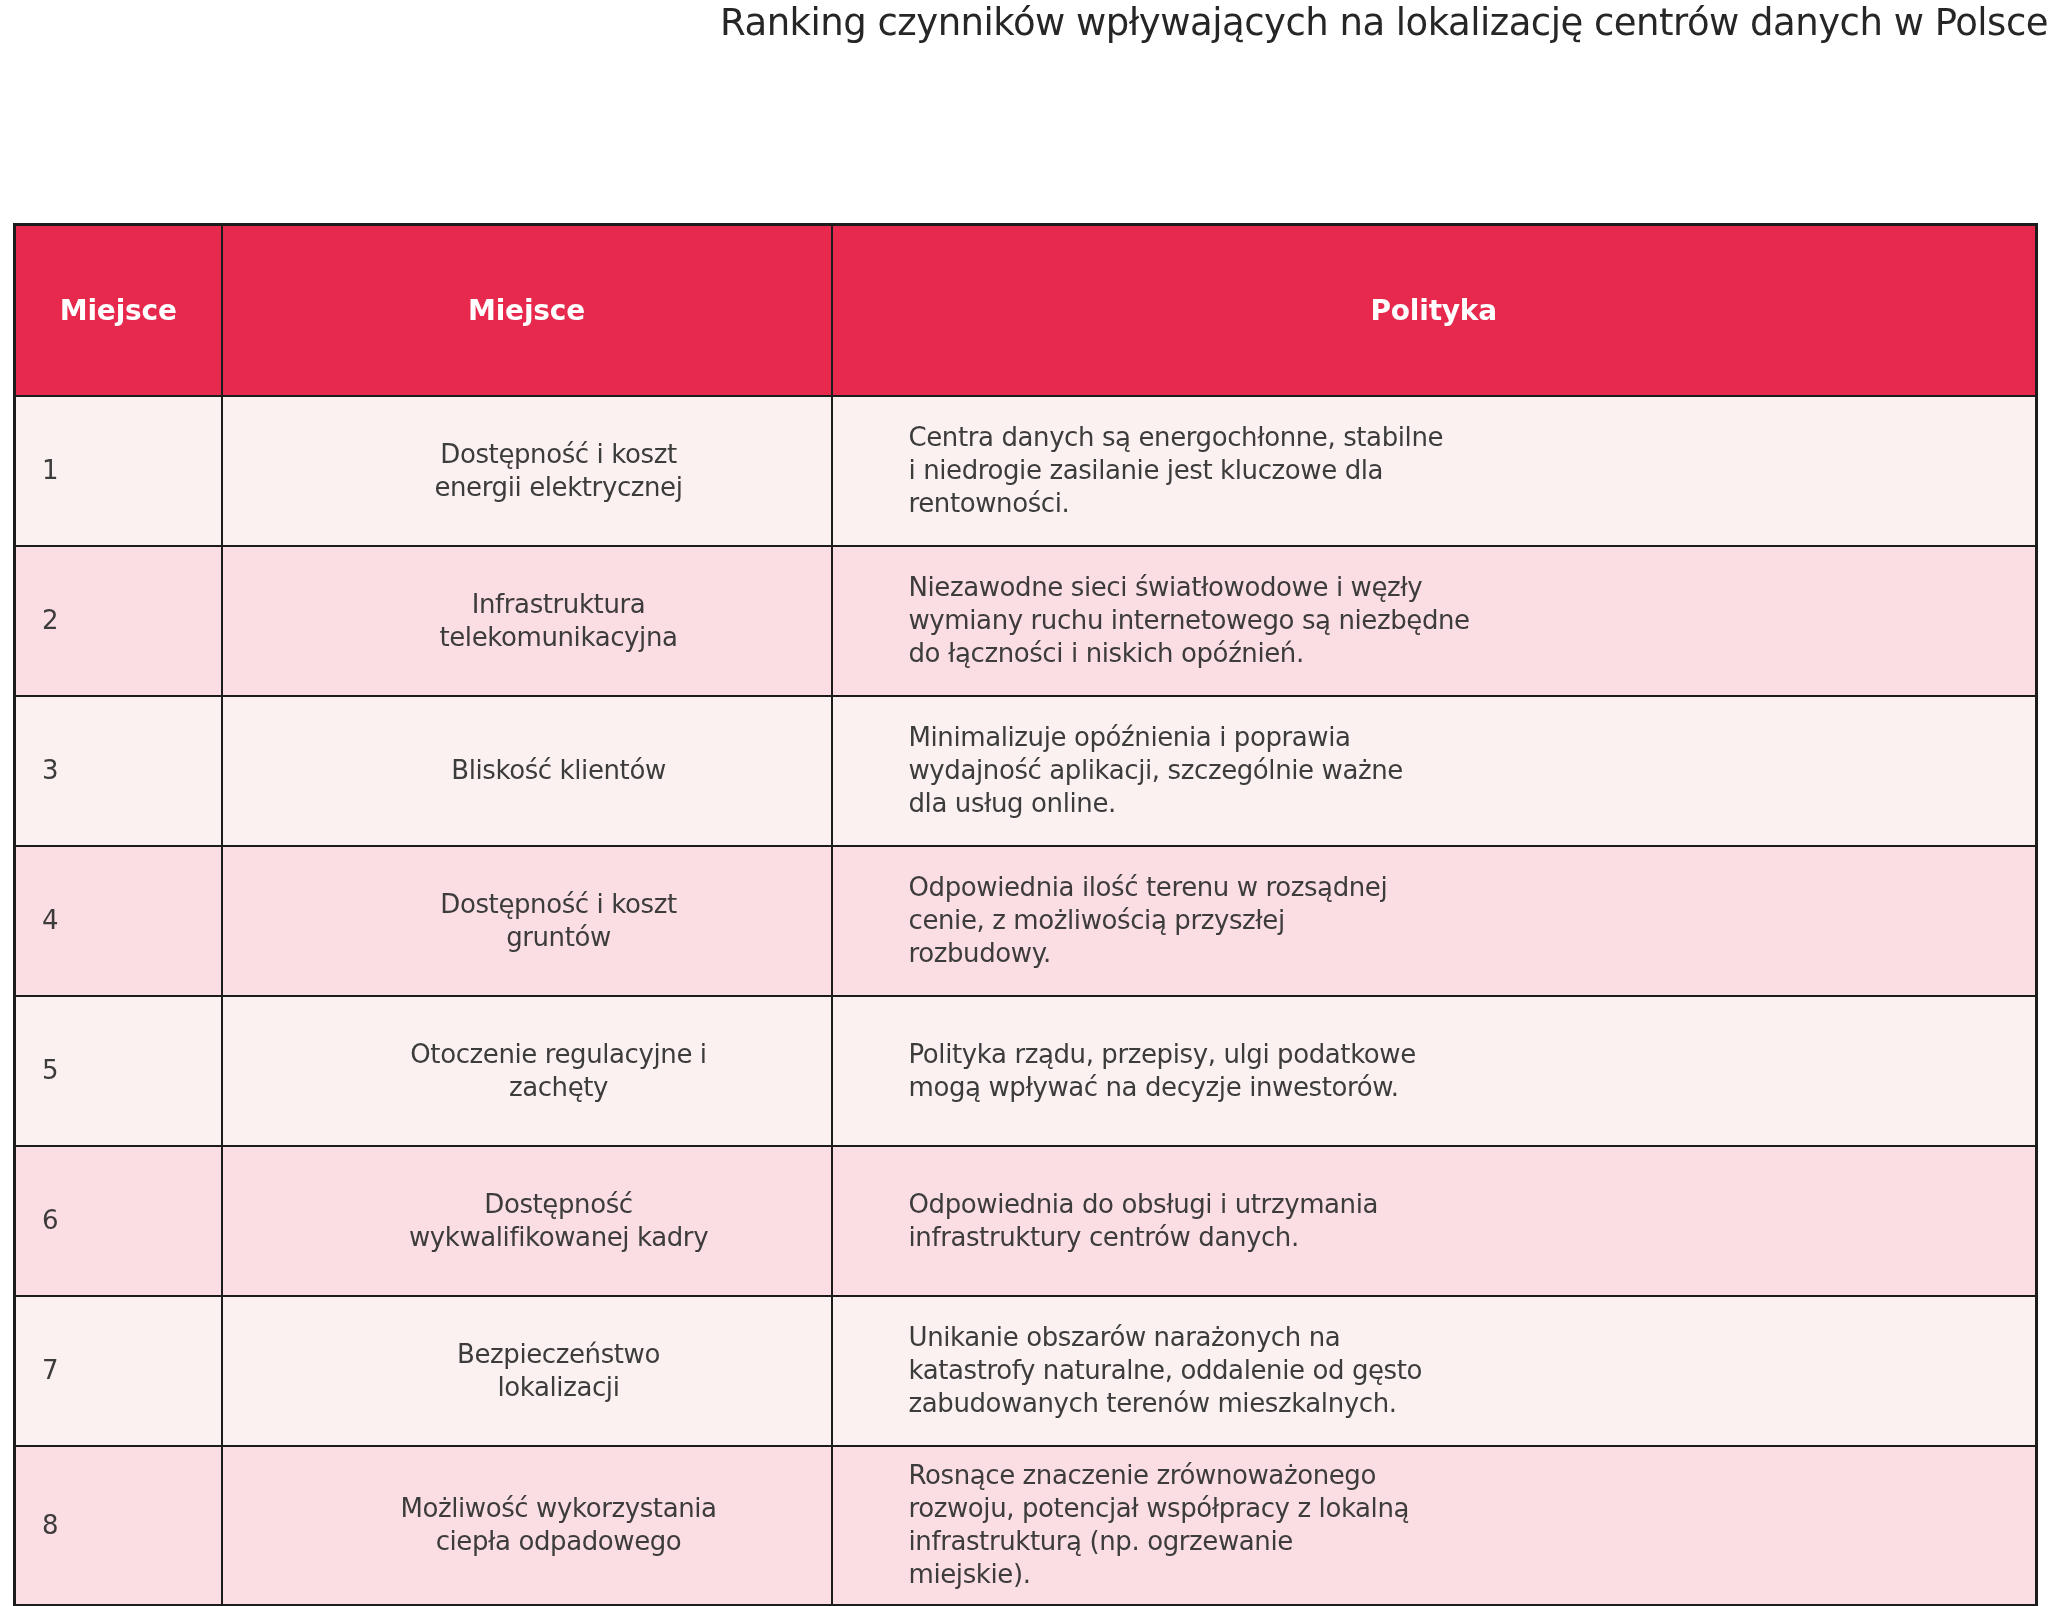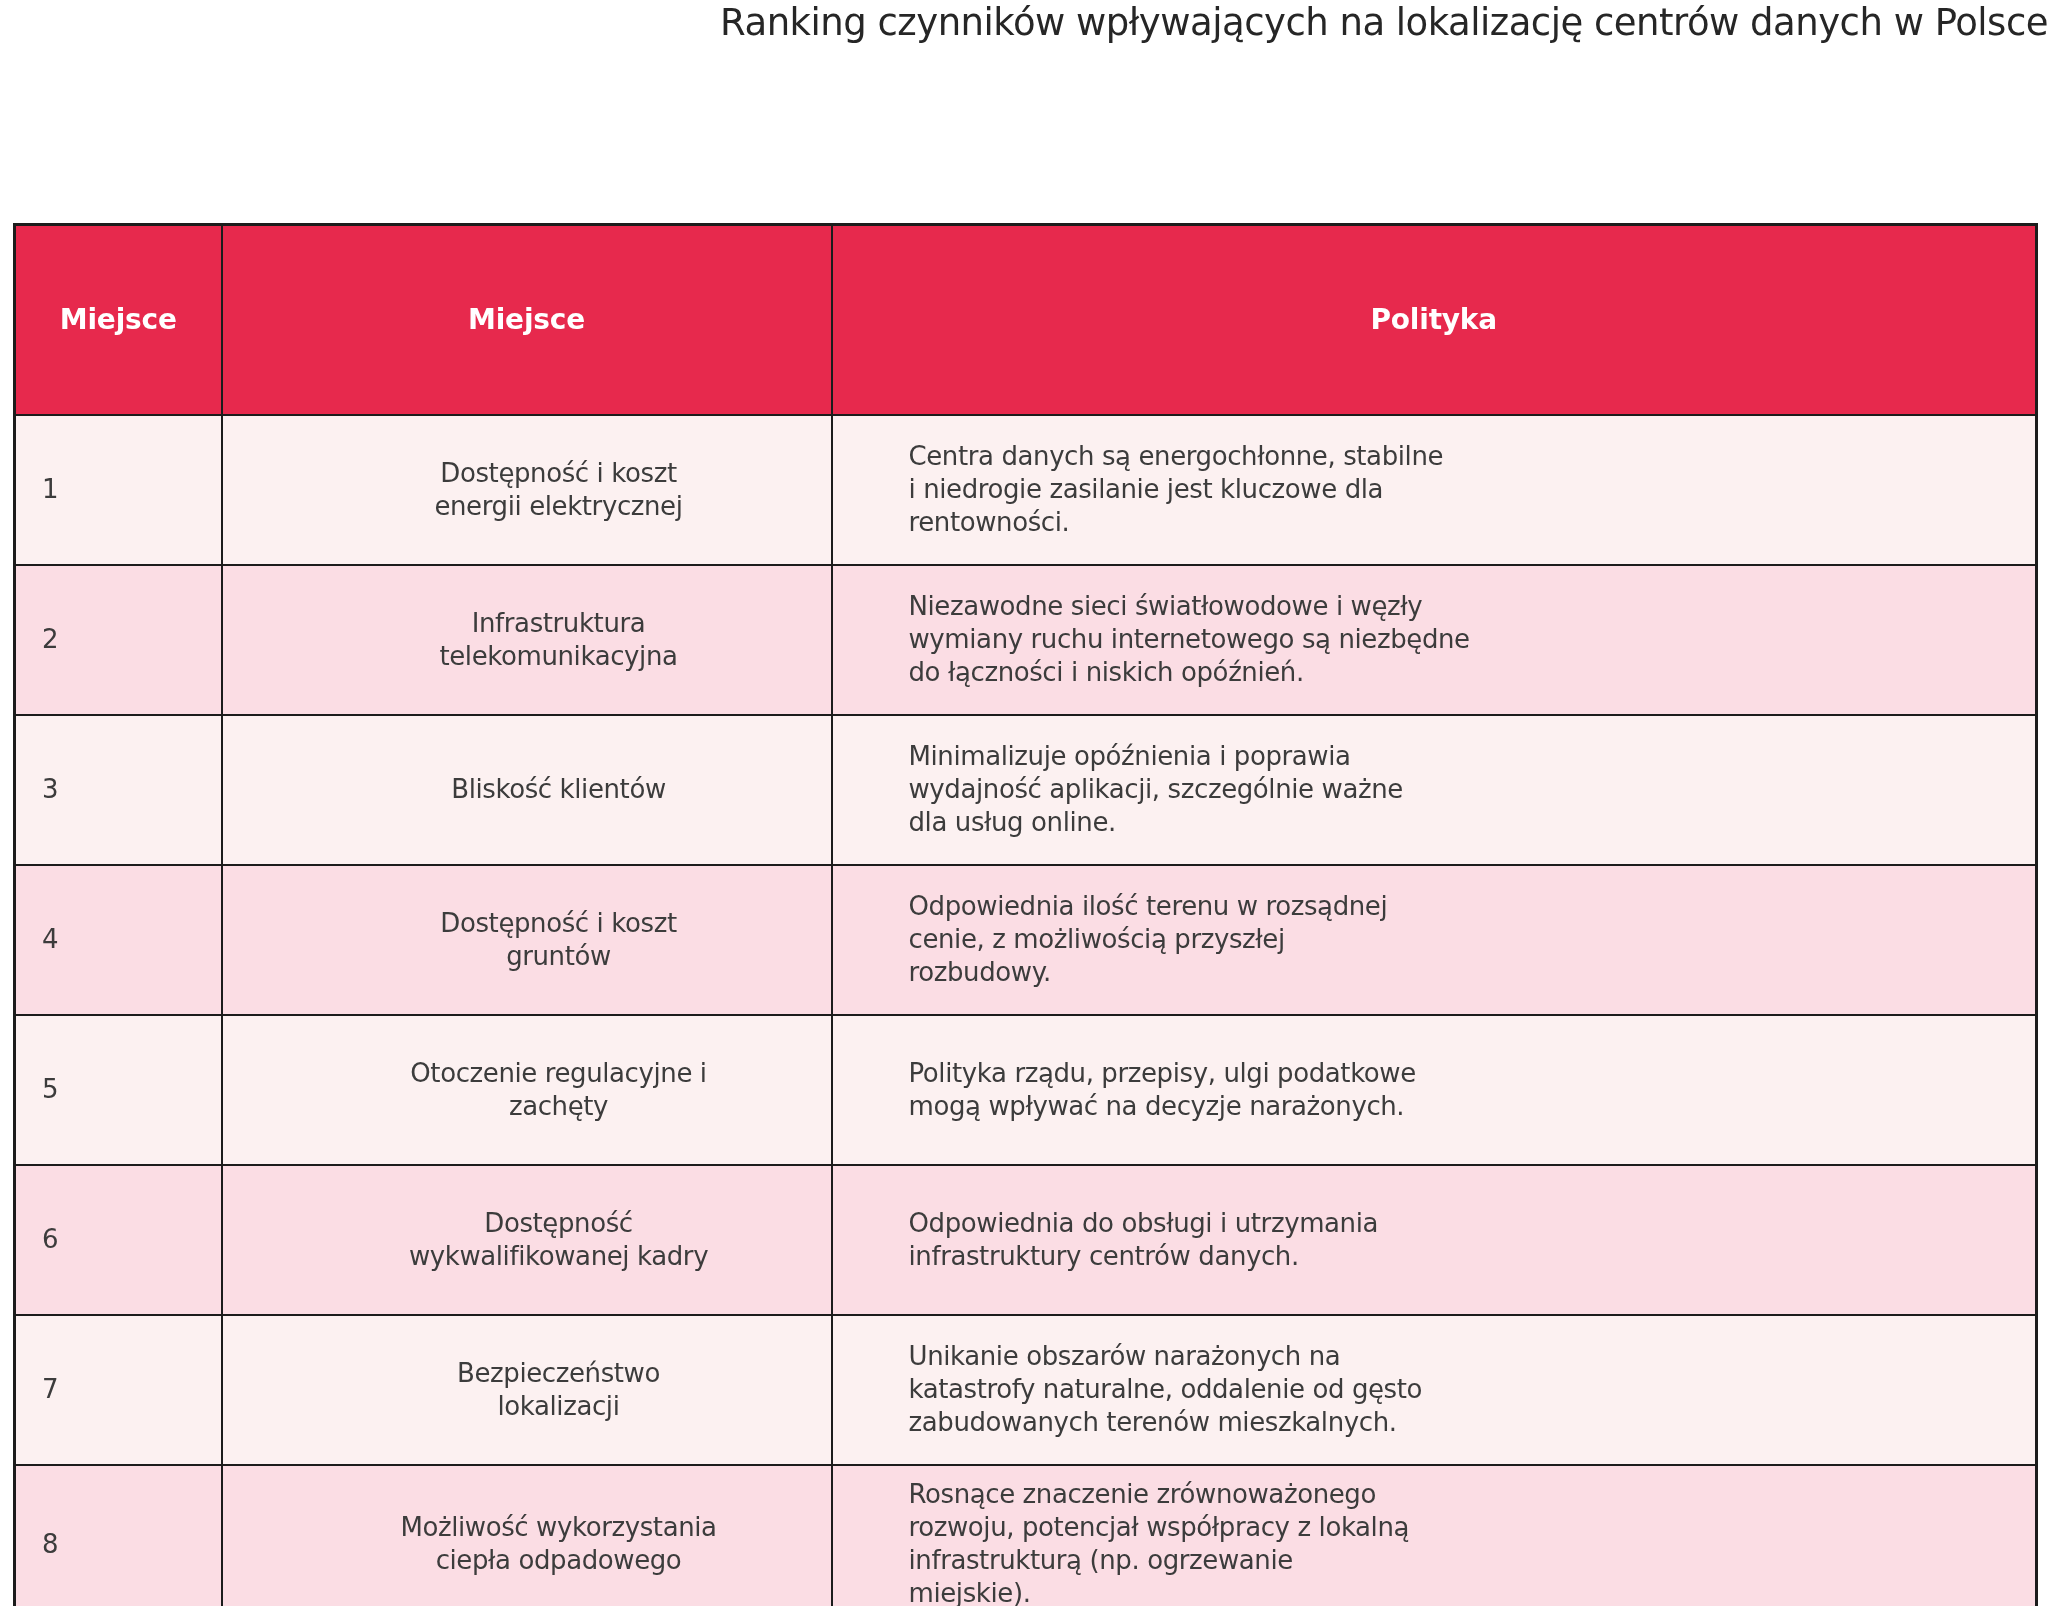--- a/index.html
+++ b/index.html
@@ -34,21 +34,21 @@
     margin: 177px 13px 0 13px;
     border: 3px solid var(--border);
   }
   col.col-miejsce  { width: 207px; }
   col.col-czynnik  { width: 610px; }
   col.col-znaczenie{ width: 1205px; }
   th, td {
     border: 2px solid var(--border);
     vertical-align: middle;
   }
-  thead tr { height: 190px; }
+  thead tr { height: 171px; }
   tbody tr { height: 150px; }
   tbody tr:last-child { height: 160px; }
   th {
     background: var(--header-bg);
     color: var(--header-text);
     font-size: 28px;
     font-weight: bold;
     text-align: center;
     letter-spacing: -0.2px;
   }
@@ -114,21 +114,21 @@
 gruntów</td>
       <td class="cell-znaczenie">Odpowiednia ilość terenu w rozsądnej
 cenie, z możliwością przyszłej
 rozbudowy.</td>
     </tr>
     <tr>
       <td class="cell-miejsce">5</td>
       <td class="cell-czynnik">Otoczenie regulacyjne i
 zachęty</td>
       <td class="cell-znaczenie">Polityka rządu, przepisy, ulgi podatkowe
-mogą wpływać na decyzje narażonych.</td>
+mogą wpływać na decyzje inwestorów.</td>
     </tr>
     <tr>
       <td class="cell-miejsce">6</td>
       <td class="cell-czynnik">Dostępność
 wykwalifikowanej kadry</td>
       <td class="cell-znaczenie">Odpowiednia do obsługi i utrzymania
 infrastruktury centrów danych.</td>
     </tr>
     <tr>
       <td class="cell-miejsce">7</td>

